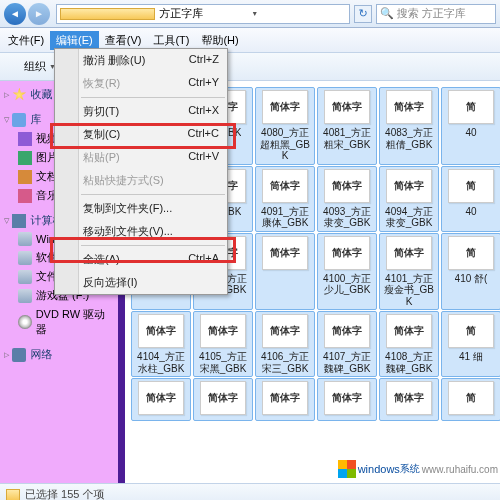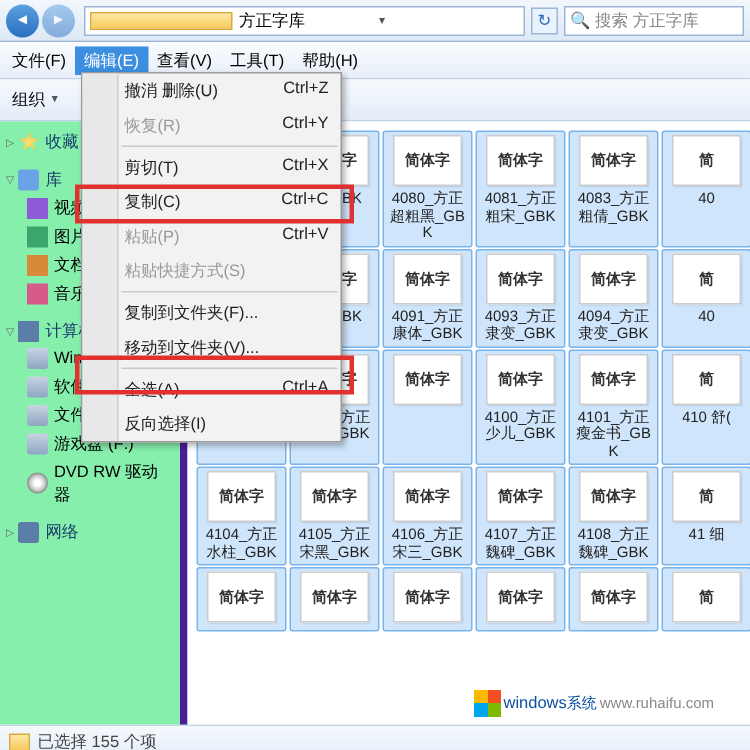--- a/index.html
+++ b/index.html
@@ -9,25 +9,25 @@
 .nav-btn.fwd{opacity:.5}
 .addr{flex:1;height:20px;border:1px solid #9db6d6;background:#fff;margin:0 4px;display:flex;align-items:center;padding:0 3px}
 .folder-ico{width:14px;height:12px;background:linear-gradient(#ffe9a6,#f7c95a);border:1px solid #d9a93a;margin-right:4px}
 .addr span{flex:1}
 .refresh{width:18px;height:18px;border:1px solid #9db6d6;background:#eaf2fb;margin-right:4px;color:#2a6fc0;display:flex;align-items:center;justify-content:center}
 .search{width:120px;height:20px;border:1px solid #9db6d6;background:#fff;display:flex;align-items:center;padding:0 3px;color:#888}
 .search .ico{margin-right:3px;color:#5a8cc5}
 .menubar{height:20px;background:linear-gradient(#f9fbfe,#e8eff9);border-bottom:1px solid #c2d3e8;display:flex;align-items:center;padding:12px 2px}
 .menubar .mi{padding:2px 6px;cursor:default}
 .menubar .mi.active{background:#3b8ee0;color:#fff}
-.toolbar{height:28px;background:linear-gradient(#f5f9fd,#e3edf8);border-bottom:1px solid #c2d3e8;display:flex;align-items:center;padding:0 0}
+.toolbar{height:28px;background:linear-gradient(#f5f9fd,#e3edf8);border-bottom:1px solid #c2d3e8;display:flex;align-items:center;padding:0 16px}
 .toolbar .tb{padding:3px 8px;margin-right:6px;display:flex;align-items:center}
 .toolbar .tb .tri{font-size:7px;margin-left:3px;color:#555}
 .body{display:flex;height:calc(500px - 28px - 20px - 28px - 22px)}
-.sidebar{width:125px;background:#86efac;border-right:5px solid #4c1d95;overflow:hidden;padding:4px 0}
+.sidebar{width:125px;background:#f0abfc;border-right:7px solid #4c1d95;overflow:hidden;padding:4px 0}
 .sb-grp{margin-bottom:6px}
 .sb-hdr{display:flex;align-items:center;padding:2px 4px;font-size:11px;color:#1a3e6e}
 .sb-hdr .tri{font-size:7px;margin-right:3px;color:#666}
 .sb-item{display:flex;align-items:center;padding:2px 4px 2px 18px;font-size:11px}
 .sb-ico{width:14px;height:14px;margin-right:4px;display:inline-block}
 .ico-star{background:radial-gradient(#ffe27a,#f5b720);clip-path:polygon(50% 0,61% 35%,98% 35%,68% 57%,79% 91%,50% 70%,21% 91%,32% 57%,2% 35%,39% 35%)}
 .ico-lib{background:#6aa4e6;border-radius:2px}
 .ico-vid{background:#8e5bd6}
 .ico-pic{background:#3aa66c}
 .ico-doc{background:#d68a3a}
@@ -44,21 +44,21 @@
 .thumb.sel{background:#cfe5fb;border:1px solid #7ab4ec;border-radius:2px}
 .dropdown{position:absolute;left:54px;top:48px;width:174px;background:#f2f2f2;border:1px solid #9a9a9a;box-shadow:2px 2px 4px rgba(0,0,0,.3);z-index:10}
 .dd-item{display:flex;align-items:flex-start;padding:4px 8px 4px 28px;position:relative;font-size:11px;color:#222}
 .dd-item .sc{margin-left:auto;color:#222}
 .dd-item.dis{color:#9a9a9a}
 .dd-sep{height:1px;background:#c8c8c8;margin:2px 2px 2px 26px}
 .dd-icon-col{position:absolute;left:0;top:0;bottom:0;width:24px;background:#e8e8e8;border-right:1px solid #d0d0d0}
 .redbox{position:absolute;border:3px solid #e03030;z-index:20;pointer-events:none}
 .statusbar{height:22px;background:linear-gradient(#f5f9fd,#e3edf8);border-top:1px solid #c2d3e8;display:flex;align-items:center;padding:0 6px;font-size:11px;color:#444}
 .statusbar .sico{width:14px;height:12px;background:linear-gradient(#ffe9a6,#f7c95a);border:1px solid #d9a93a;margin-right:5px}
-.watermark{position:absolute;right:22px;bottom:22px;font-size:16px;color:#0a4ea0;z-index:5;background:rgba(255,255,255,.7);padding:0 2px;display:flex;align-items:center}
+.watermark{position:absolute;right:0;bottom:22px;font-size:16px;color:#0a4ea0;z-index:5;background:rgba(255,255,255,.7);padding:0 2px;display:flex;align-items:center}
 .watermark .logo{width:18px;height:18px;margin-right:2px;background:conic-gradient(#f25022 0 25%,#7fba00 0 50%,#00a4ef 0 75%,#ffb900 0 100%)}
 .watermark .sub{font-size:10px;color:#888;margin-left:2px}
 </style>
 </head>
 <body>
 
 <div class="titlebar">
   <div class="nav-btn">◄</div>
   <div class="nav-btn fwd">►</div>
   <div class="addr">

